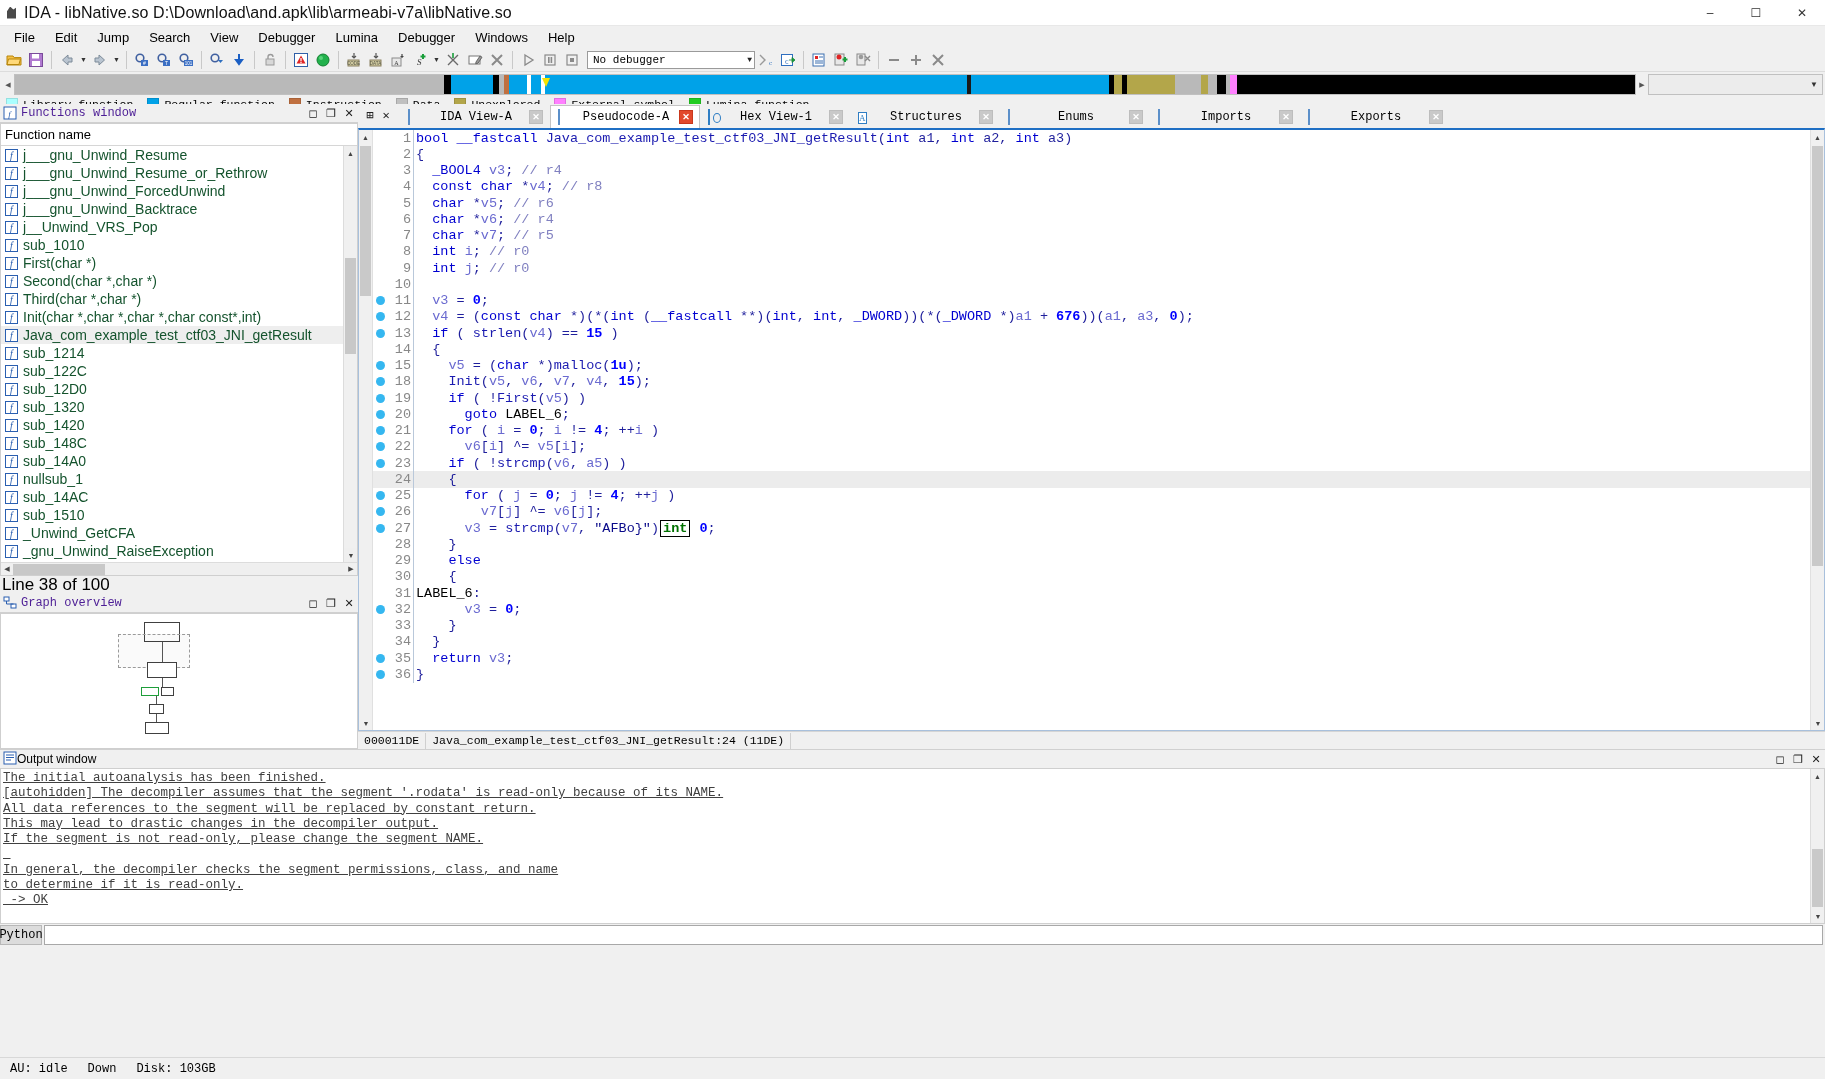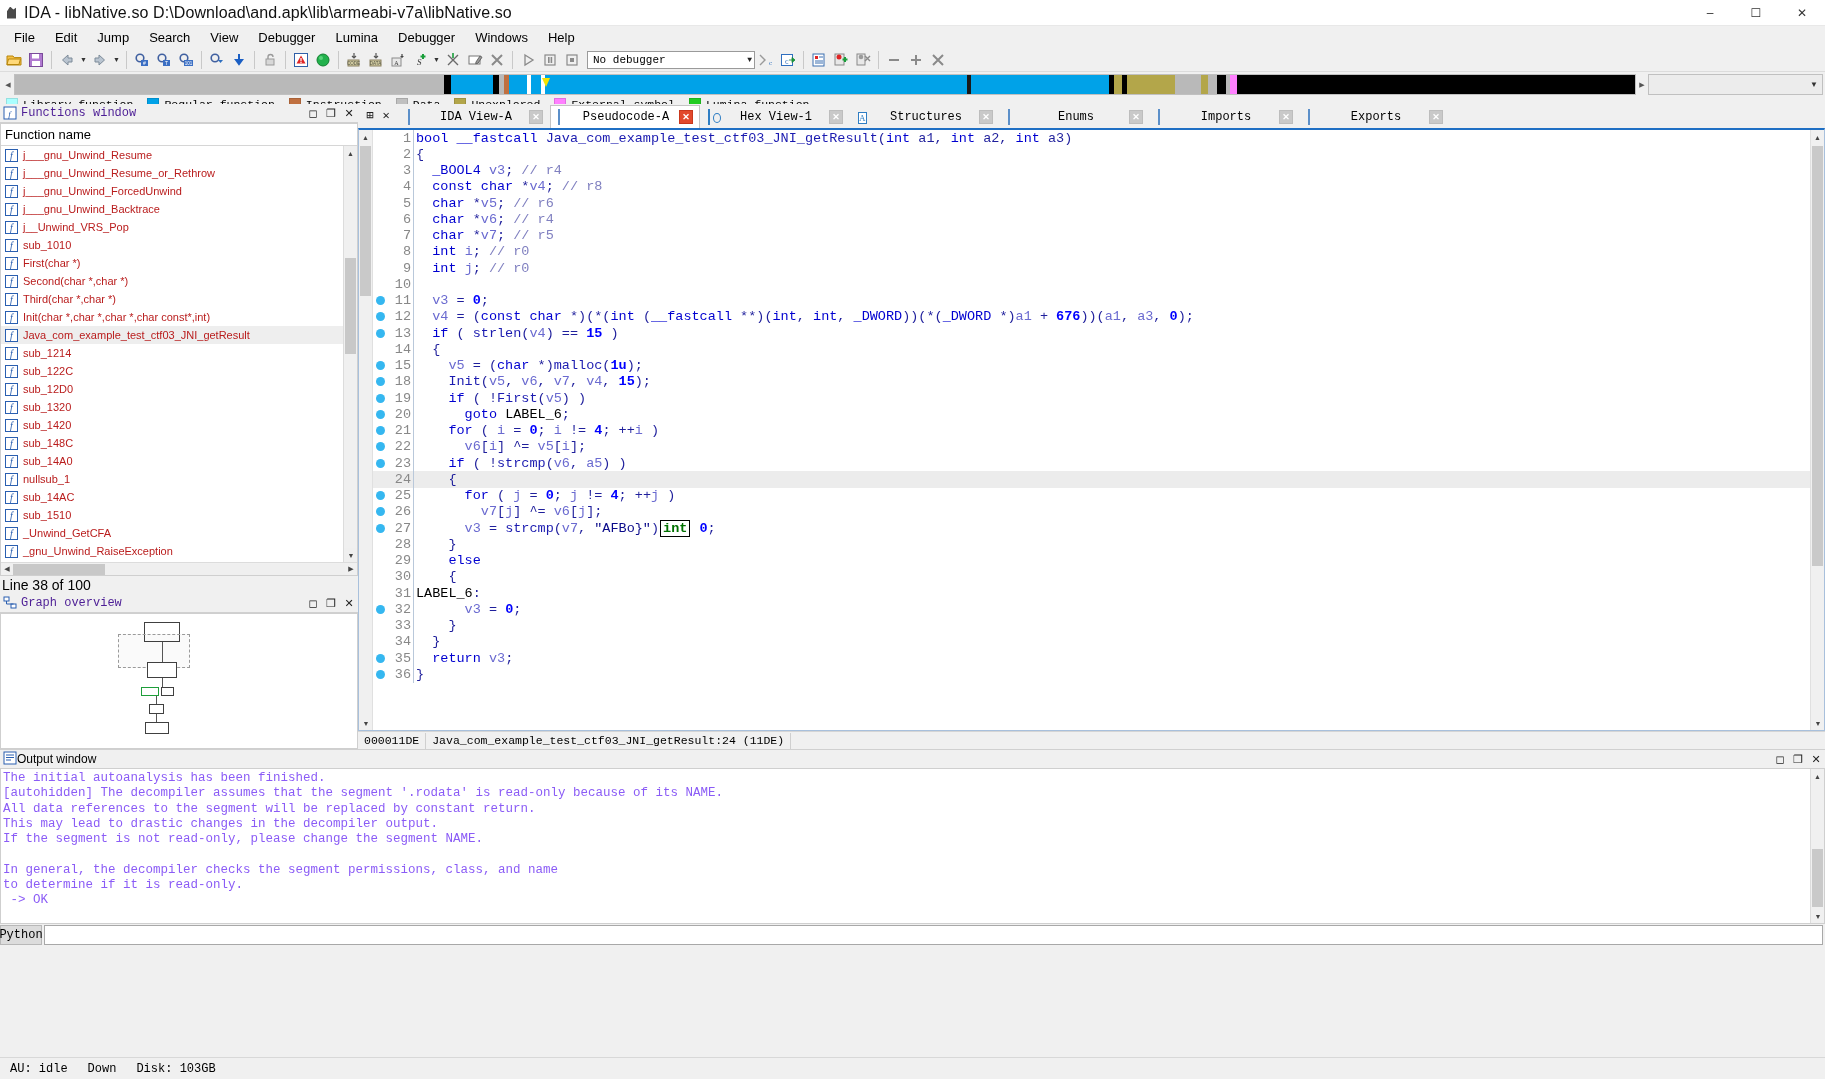--- a/index.html
+++ b/index.html
@@ -102,35 +102,35 @@
   }
   .funcs-list { flex: 1; overflow: hidden; position: relative; background: #fff; }
   .fn-row { height: 18px; display: flex; align-items: center; padding-left: 4px; white-space: nowrap; }
   .fn-row.sel { background: #eeeeee; }
   .fico {
     width: 13px; height: 13px; margin-right: 5px; flex: none;
     border: 1px solid #2a5fb0; background: #fff; color: #2a5fb0;
     font-family: "Liberation Serif", serif; font-style: italic;
     font-size: 10px; line-height: 11px; text-align: center;
   }
-  .fn-name { font-size: 11px; color: #b91c1c; }
+  .fn-name { font-size: 14px; color: #14532d; }
 
   .funcs-scroll {
     position: absolute; right: 0; top: 0; width: 14px; bottom: 0;
     background: #f0f0f0; border-left: 1px solid #dcdcdc;
   }
   .fs-up, .fs-dn { height: 14px; display: flex; align-items: center; justify-content: center; font-size: 7px; color: #444; background: #efefef; }
   .fs-thumb { position: absolute; left: 1px; width: 11px; top: 112px; height: 96px; background: #c8c8c8; }
 
   .hbar { height: 13px; background: #f0f0f0; display: flex; align-items: center; border-top: 1px solid #dcdcdc; }
   .hbar .hleft, .hbar .hright { width: 12px; text-align: center; font-size: 7px; color: #444; }
   .hbar .htrack { flex: 1; height: 11px; background: #efefef; position: relative; }
   .hbar .hthumb { position: absolute; left: 0; top: 0; height: 11px; width: 92px; background: #c8c8c8; }
 
-  .line-status { height: 18px; display: flex; align-items: center; padding-left: 2px; font-size: 14px; color: #000; background: #f0f0f0; }
+  .line-status { height: 18px; display: flex; align-items: center; padding-left: 2px; font-size: 17px; color: #000; background: #f0f0f0; }
 
   .graphov { height: 136px; display: flex; flex-direction: column; }
   .graphov-canvas { flex: 1; border: 1px solid #cfcfcf; background: #fff; position: relative; overflow: hidden; }
   .gnode { position: absolute; border: 1px solid #404040; background: #fff; }
   .gnode.green { border-color: #1e9e3a; }
   .gview { position: absolute; border: 1px dashed #9a9a9a; background: rgba(0,0,0,0.02); }
   .gline { position: absolute; background: #555; }
 
   
   .rightcol { flex: 1; display: flex; flex-direction: column; min-width: 0; }
@@ -189,21 +189,21 @@
   .code-status {
     height: 18px; background: #f0f0f0; display: flex; align-items: center;
     border-top: 1px solid #d5d5d5;
   }
   .cs-cell { height: 16px; display: flex; align-items: center; padding: 0 6px; font-family: "Liberation Mono", monospace; font-size: 11.5px; color: #000; border-right: 1px solid #cfcfcf; }
 
   
   .outwin { position: absolute; left: 0; top: 749px; width: 1825px; height: 175px; display: flex; flex-direction: column; }
   .out-title { height: 19px; display: flex; align-items: center; background: #f0f0f0; border-top: 1px solid #d0d0d0; padding-left: 3px; }
   .out-body { flex: 1; background: #fff; border: 1px solid #cfcfcf; overflow: hidden; position: relative; padding: 2px 0 0 2px; }
-  .oline { height: 15.3px; font-family: "Liberation Mono", monospace; font-size: 12.5px; color: #8b5cf6; white-space: pre; }
+  .oline { height: 15.3px; font-family: "Liberation Mono", monospace; font-size: 12.5px; color: #404040; white-space: pre; text-decoration: underline; }
   .out-vscroll { position: absolute; right: 0; top: 0; bottom: 0; width: 14px; background: #f0f0f0; border-left: 1px solid #dcdcdc; }
   .ov-up, .ov-dn { height: 14px; display: flex; align-items: center; justify-content: center; font-size: 7px; color: #444; }
   .ov-thumb { position: absolute; left: 1px; bottom: 16px; width: 11px; height: 58px; background: #c9c9c9; }
 
   
   .cmdrow { position: absolute; left: 0; top: 924px; width: 1825px; height: 22px; display: flex; align-items: center; background: #f0f0f0; }
   .cmd-label { width: 42px; height: 20px; background: #dcdcdc; border: 1px solid #b8b8b8; display: flex; align-items: center; justify-content: center; font-family: "Liberation Mono", monospace; font-size: 12px; }
   .cmd-input { flex: 1; height: 20px; background: #fff; border: 1px solid #a8a8a8; margin-left: 2px; margin-right: 2px; }
 
   

